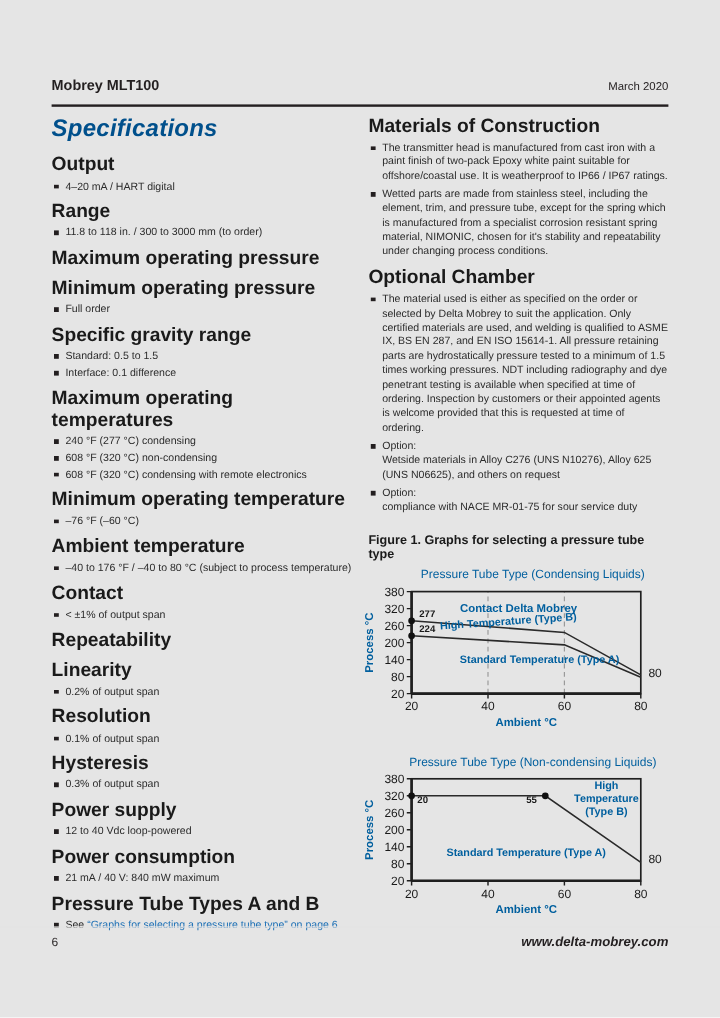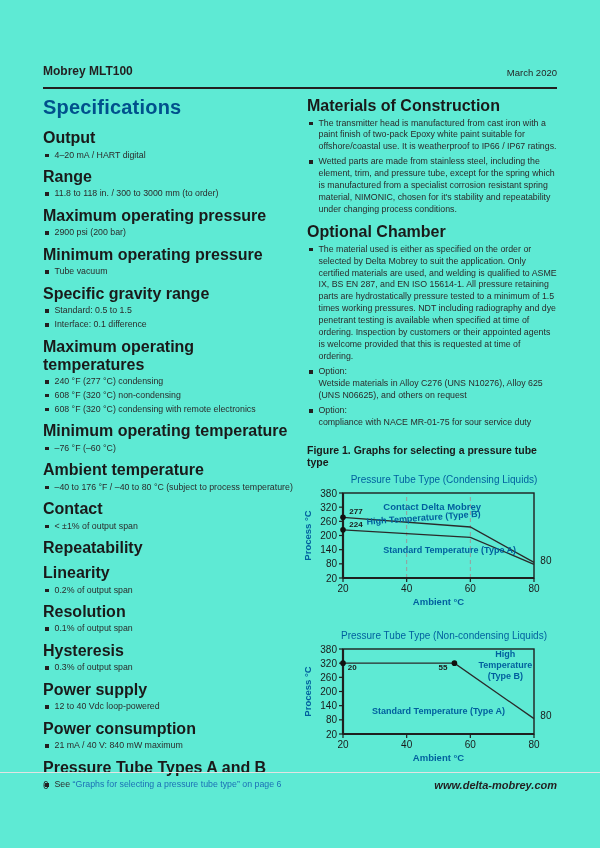--- a/index.html
+++ b/index.html
@@ -1,32 +1,32 @@
 <!DOCTYPE html>
 <html><head>
 <meta charset="utf-8">
 <style>
   html,body { margin:0; padding:0; background:#ffffff; }
   .page {
-    position:relative; width:600px; height:848px; background:#5eead4;
+    position:relative; width:600px; height:848px; background:#e5e5e5;
     font-family:"Liberation Sans", sans-serif; color:#231f20; overflow:hidden;
   }
 
   
   .hdr { position:absolute; top:64px; left:43px; right:43px; display:flex; justify-content:space-between; align-items:flex-end; }
   .hdr-product { font-size:12px; font-weight:bold; }
   .hdr-date { font-size:9.5px; }
   .hdr-rule { position:absolute; top:87px; left:43px; right:43px; height:2px; background:#231f20; }
 
   
   .content { position:absolute; top:96px; left:43px; width:514px; display:flex; }
   .col-left { width:252px; flex:none; }
   .col-right { width:250px; flex:none; margin-left:12px; }
 
-  .doc-title { font-size:20px; font-weight:bold; color:#00508c; margin:0 0 10px 0; letter-spacing:0.2px; }
+  .doc-title { font-size:20px; font-weight:bold; color:#00508c; margin:0 0 10px 0; letter-spacing:0.2px;font-style:italic; }
 
   .spec-heading { font-size:16px; font-weight:bold; color:#1a1a1a; margin:7px 0 2.5px 0; }
   .col-right .spec-heading:first-child { margin-top:1px; }
   .bullet-row { display:flex; font-size:8.8px; line-height:1.3; margin:0 0 2.5px 0; }
   .col-right .bullet-row { line-height:1.36; margin-bottom:3px; }
   .bullet-marker { width:3.5px; height:3.5px; background:#231f20; flex:none; margin:4px 6px 0 2px; }
   .bullet-text { color:#2b2b2b; }
   .col-left .bullet-text { white-space:nowrap; }
   .col-right .bullet-text { white-space:pre-line; }
   .link { color:#1b6fb5; cursor:pointer; }
@@ -63,28 +63,24 @@
           <div class="bullet-row">
             <span class="bullet-marker"></span>
             <span class="bullet-text">4–20 mA / HART digital</span>
           </div>
           <div class="spec-heading">Range</div>
           <div class="bullet-row">
             <span class="bullet-marker"></span>
             <span class="bullet-text">11.8 to 118 in. / 300 to 3000 mm (to order)</span>
           </div>
           <div class="spec-heading">Maximum operating pressure</div>
-          <div class="bullet-row">
-            <span class="bullet-marker"></span>
-            <span class="bullet-text">2900 psi (200 bar)</span>
-          </div>
           <div class="spec-heading">Minimum operating pressure</div>
           <div class="bullet-row">
             <span class="bullet-marker"></span>
-            <span class="bullet-text">Tube vacuum</span>
+            <span class="bullet-text">Full order</span>
           </div>
           <div class="spec-heading">Specific gravity range</div>
           <div class="bullet-row">
             <span class="bullet-marker"></span>
             <span class="bullet-text">Standard: 0.5 to 1.5</span>
           </div>
           <div class="bullet-row">
             <span class="bullet-marker"></span>
             <span class="bullet-text">Interface: 0.1 difference</span>
           </div>

